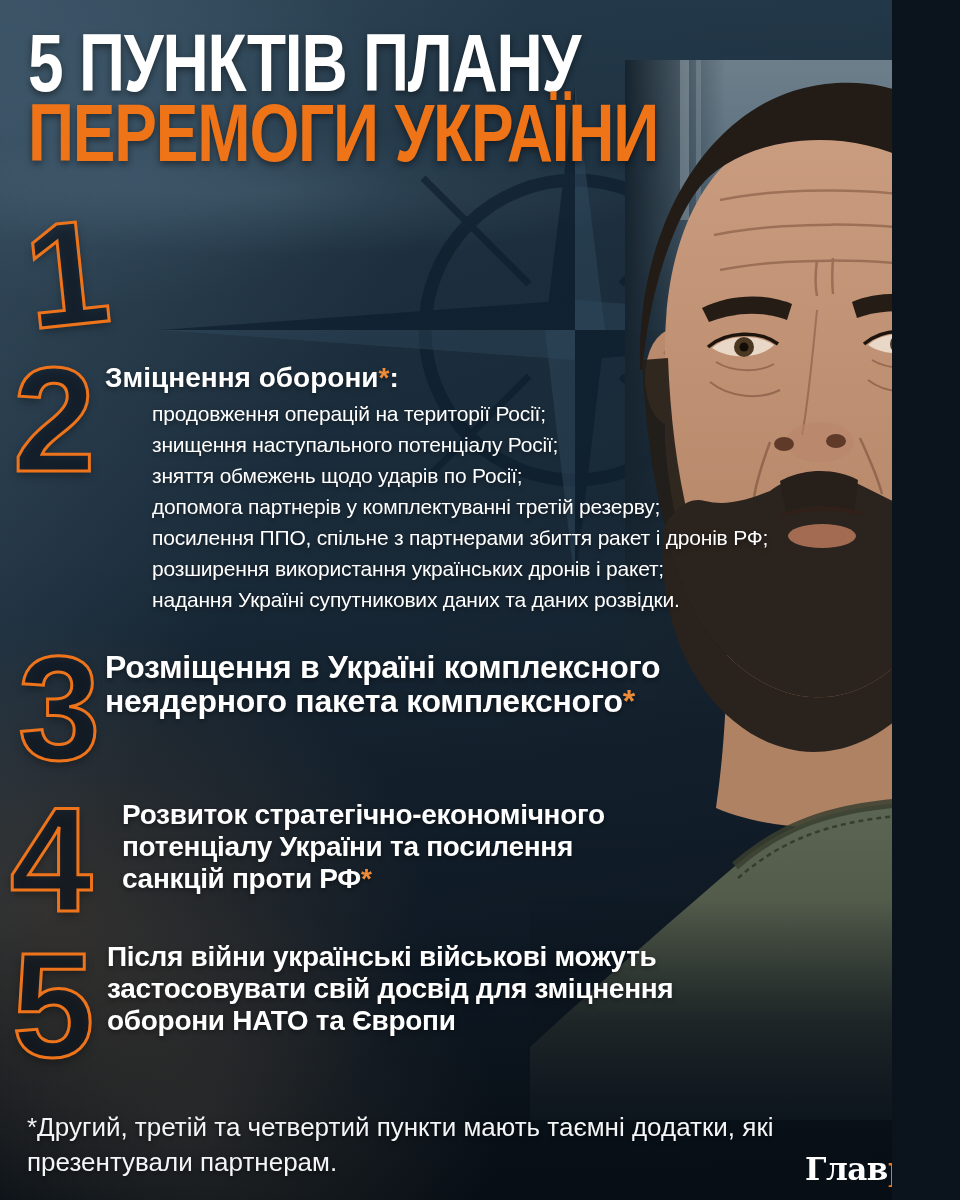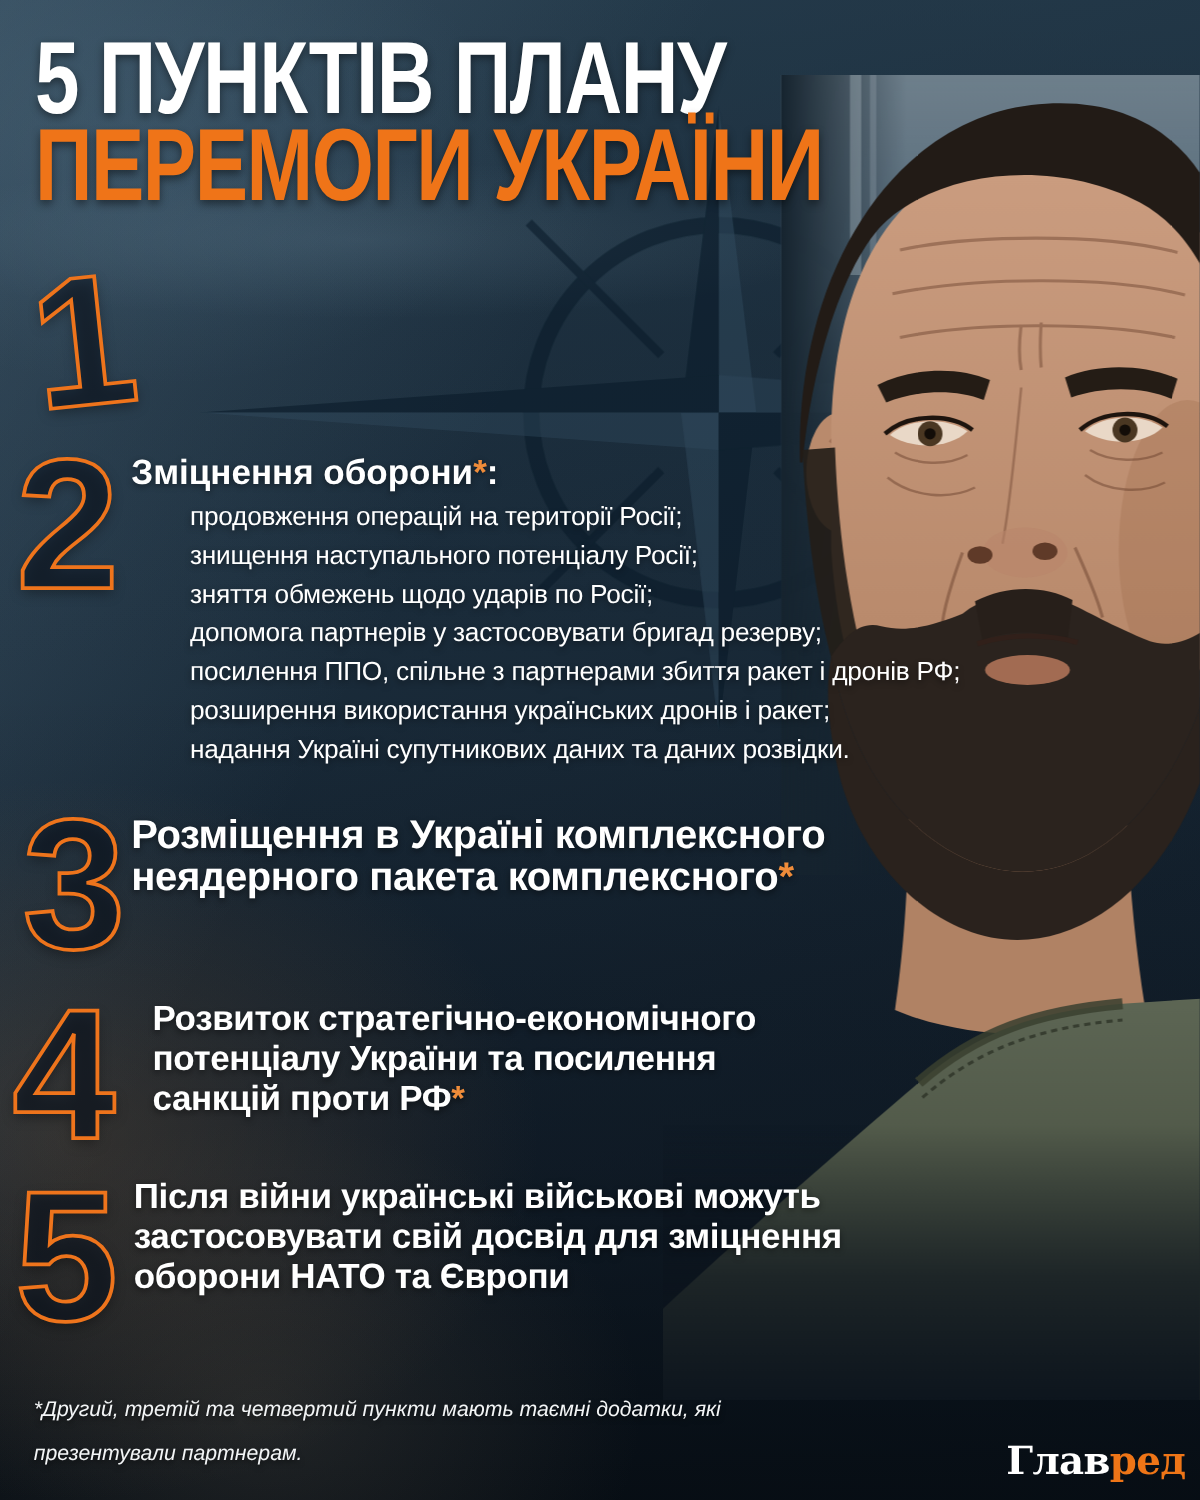--- a/index.html
+++ b/index.html
@@ -1,17 +1,17 @@
 <!DOCTYPE html>
 <html><head>
 <meta charset="utf-8">
 <style>
   html,body{margin:0;padding:0;background:#0b141d;}
   .page{
-    position:relative;width:960px;height:1200px;overflow:hidden;
+    position:relative;width:892px;height:1200px;overflow:hidden;
     font-family:"Liberation Sans",sans-serif;color:#fff;
     background:
       linear-gradient(118deg, rgba(118,148,168,.26) 0%, rgba(118,148,168,0) 36%),
       radial-gradient(ellipse 560px 90px at 30% 16%, rgba(130,162,182,.17), transparent 70%),
       radial-gradient(ellipse 430px 270px at 12% 10%, rgba(92,126,150,.22), transparent 70%),
       radial-gradient(ellipse 520px 400px at 6% 76%, rgba(124,94,64,.32), transparent 72%),
       radial-gradient(ellipse 420px 320px at 22% 94%, rgba(98,90,78,.28), transparent 72%),
       linear-gradient(to bottom, rgba(36,58,74,.5) 0%, rgba(24,40,54,.22) 22%, rgba(10,18,26,0) 46%, rgba(9,15,23,.35) 78%, rgba(6,12,18,.88) 100%),
       linear-gradient(165deg,#243a4b 0%,#1b2d3c 35%,#14222f 65%,#0d1823 100%);
   }
@@ -46,21 +46,21 @@
   .bold{font-weight:700;font-size:27px;line-height:33px;letter-spacing:-.3px;}
   .i1{left:105px;top:216px;}
   .h2{left:105px;top:362px;font-weight:700;font-size:28px;line-height:32px;}
   .subs{left:105px;top:398px;font-weight:400;font-size:21px;line-height:31px;letter-spacing:-.2px;margin-left:47px;}
   .i3{left:105px;top:650px;line-height:34px;font-size:32px;}
   .i4{left:122px;top:799px;font-size:28px;line-height:32px;}
   .i5{left:107px;top:941px;font-size:28px;line-height:32px;}
   .star{color:#ef8c3a;font-weight:700;}
   
   .footnote{position:absolute;z-index:3;left:27px;top:1110px;
-    font-style:italic;font-size:17px;line-height:35px;color:#f3f5f6;
+    font-size:26px;line-height:35px;color:#f3f5f6;
     text-shadow:0 2px 4px rgba(0,0,0,.5);white-space:nowrap;}
   .logo{position:absolute;z-index:3;left:805px;top:1138px;
     font-family:"DejaVu Serif",serif;font-weight:700;font-size:31px;line-height:31px;
     white-space:nowrap;letter-spacing:-.5px;margin-top:16px;}
   .logo .p1{color:#ffffff;}
   .logo .p2{color:#ee7517;}
 </style>
 </head>
 <body>
 
@@ -202,21 +202,21 @@
   <div class="num n5">5</div>
 
 
   <div class="item-text h2">
     <span>Зміцнення оборони</span><span class="star">*</span><span>:</span>
   </div>
   <div class="item-text subs">
     <div>продовження операцій на території Росії;</div>
     <div>знищення наступального потенціалу Росії;</div>
     <div>зняття обмежень щодо ударів по Росії;</div>
-    <div>допомога партнерів у застосовувати бригад резерву;</div>
+    <div>допомога партнерів у комплектуванні третій резерву;</div>
     <div>посилення ППО, спільне з партнерами збиття ракет і дронів РФ;</div>
     <div>розширення використання українських дронів і ракет;</div>
     <div>надання Україні супутникових даних та даних розвідки.</div>
   </div>
 
   <div class="item-text bold i3">
     <div>Розміщення в Україні комплексного</div>
     <div><span>неядерного пакета комплексного</span><span class="star">*</span></div>
   </div>
 

